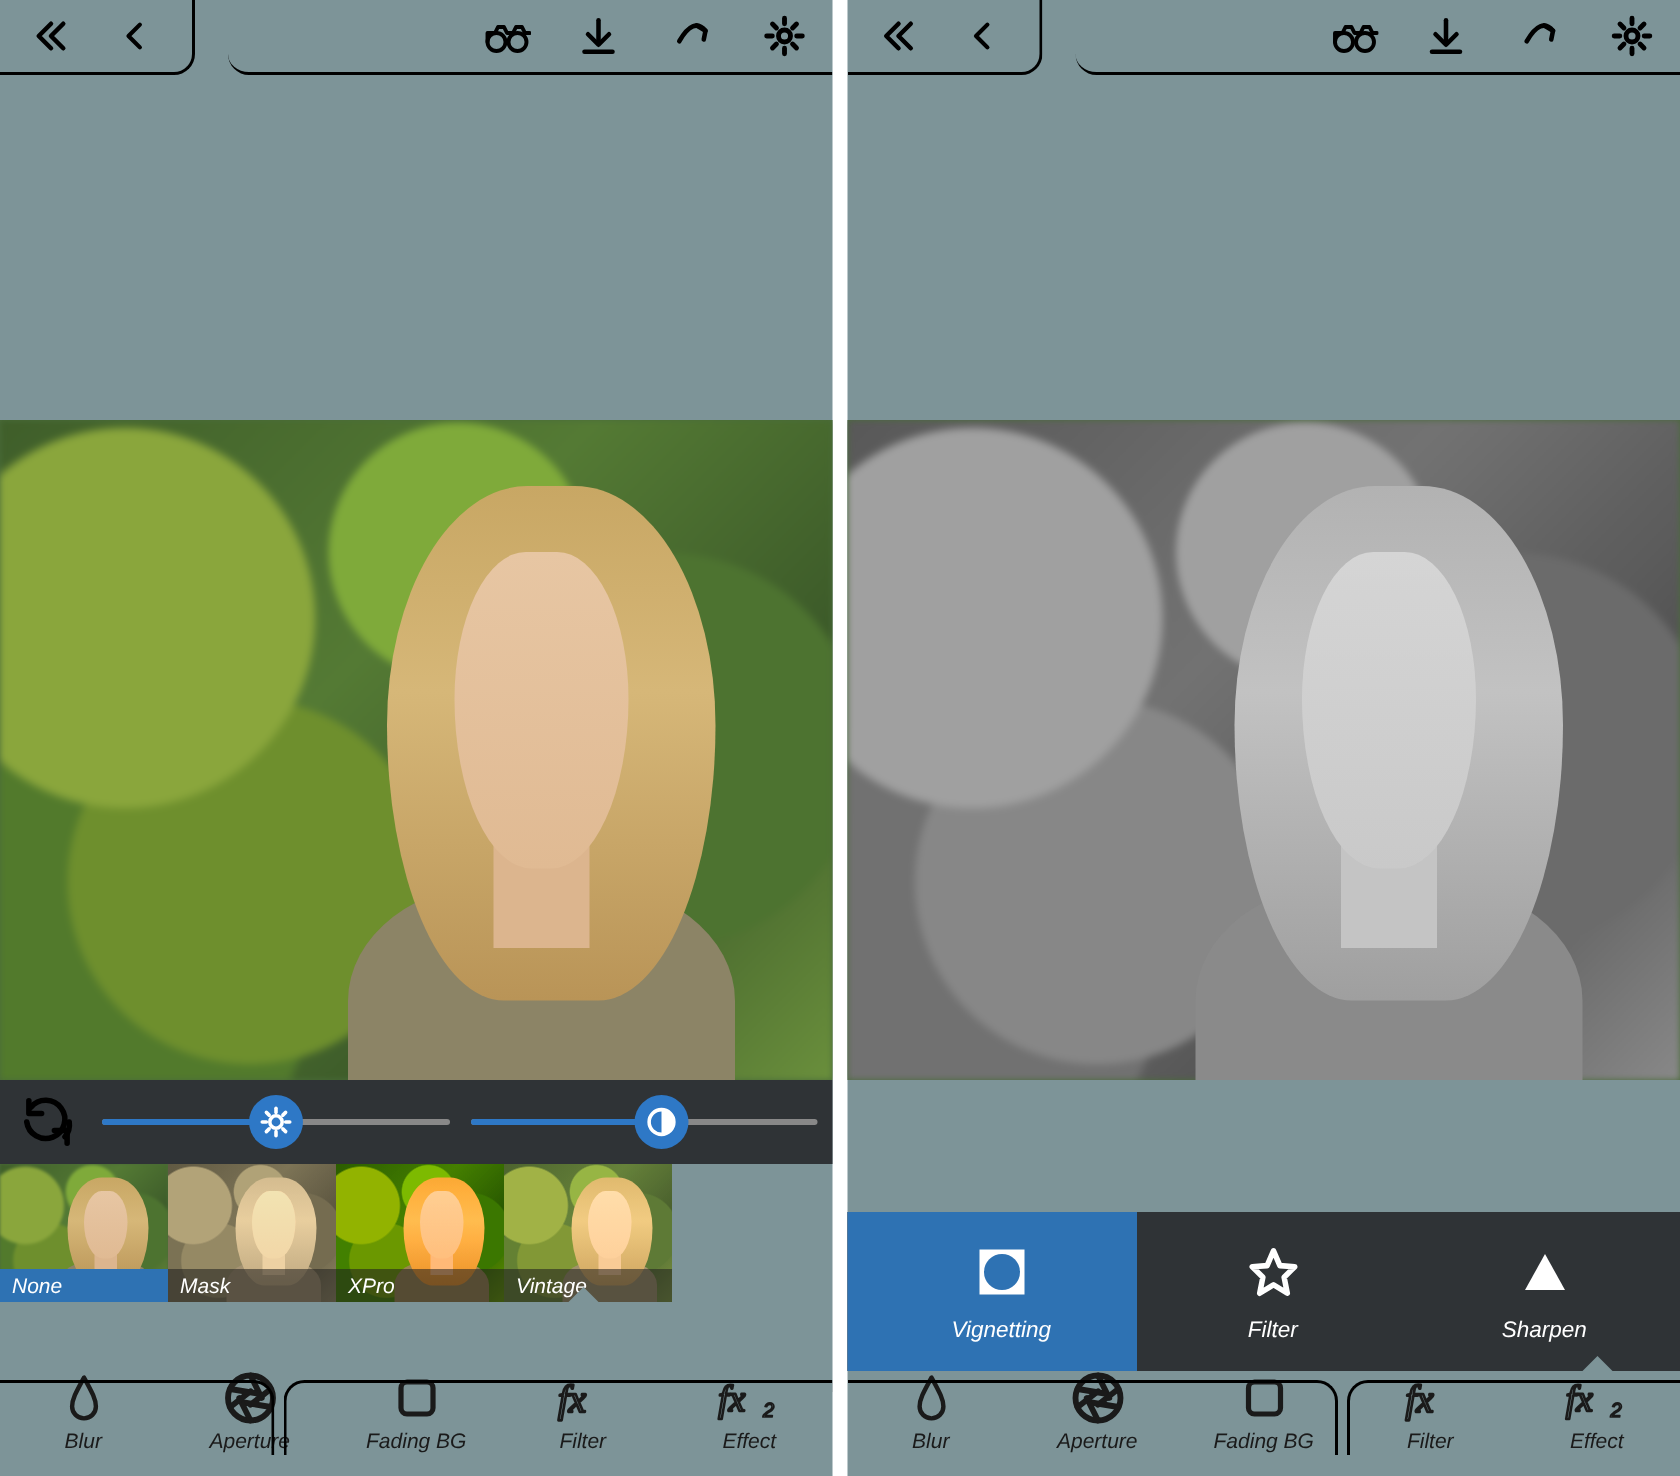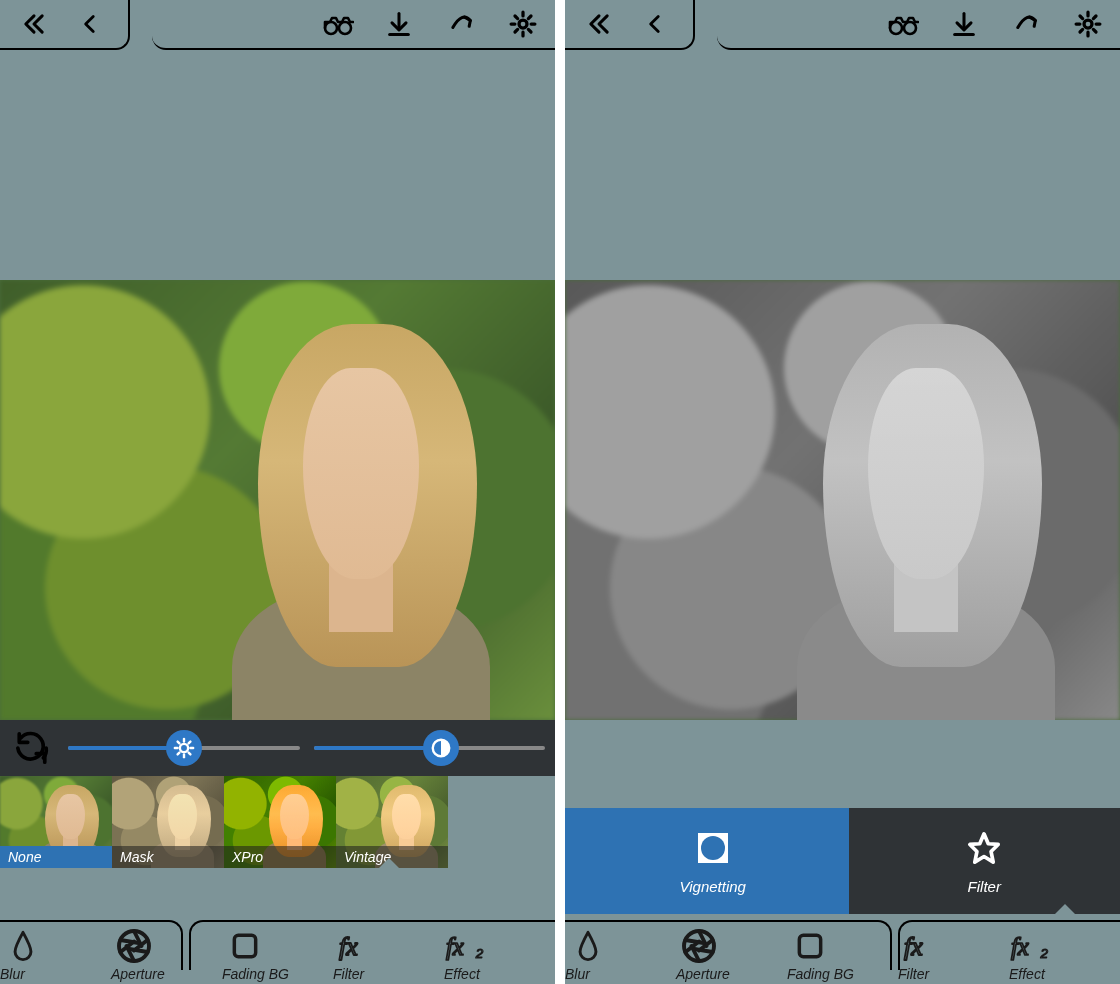--- a/index.html
+++ b/index.html
@@ -223,25 +223,25 @@
   
   .bottom-bar {
     height: 64px;
     display:flex;
     align-items:flex-end;
     margin-top:auto;
     position:relative;
   }
   .bot-item {
     flex:1;
-    display:flex; flex-direction:column; align-items:flex-start;
+    display:flex; flex-direction:column; align-items:center;
     color:#1a1a1a;
     font-size:14px; font-style:italic;
     gap:0px;
-    padding-bottom:2px;
+    padding-bottom:16px;
   }
   .bot-item .bi-ico { width:46px;height:40px; display:flex;align-items:center;justify-content:center;}
   .bot-item svg { stroke:#1a1a1a; }
   .split-border {
     position:absolute; top:0; height:50px;
     border:2px solid #000;
     border-bottom:none;
   }
   .split-left { left:0; right:67%; border-left:none; border-radius:0 14px 0 0;}
   .split-right{ left:33.5%; right:0; border-right:none; border-radius:14px 0 0 0;}
@@ -524,20 +524,28 @@
       <span>Vignetting</span>
     </div>
     <div class="eff-item">
       <div class="eff-ico">
         <svg width="34" height="34" viewBox="0 0 24 24">
             <polygon points="12 2 15 9 22 9.5 17 14.5 18.5 22 12 18 5.5 22 7 14.5 2 9.5 9 9"></polygon>
           </svg>
       </div>
       <span>Filter</span>
     </div>
+    <div class="eff-item">
+      <div class="eff-ico">
+        <svg width="32" height="32" viewBox="0 0 24 24">
+            <polygon points="12 3 22 21 2 21" fill="#fff" stroke="none"></polygon>
+          </svg>
+      </div>
+      <span>Sharpen</span>
+    </div>
     <div class="tri-up" style="left:calc(90% - 10px)"></div>
   </div>
 
   <div class="bottom-bar">
     <div class="split-border" style="left:0;right:41%;border-left:none;border-radius:0 14px 0 0;"></div>
     <div class="split-border" style="left:60%;right:0;border-right:none;border-radius:14px 0 0 0;"></div>
     <div class="bot-item">
       <div class="bi-ico">
           <svg width="28" height="34" viewBox="0 0 24 30">
             <path d="M12 3 C7 12 5 16 5 20 a7 7 0 0 0 14 0 c0-4-2-8-7-17z"></path>

